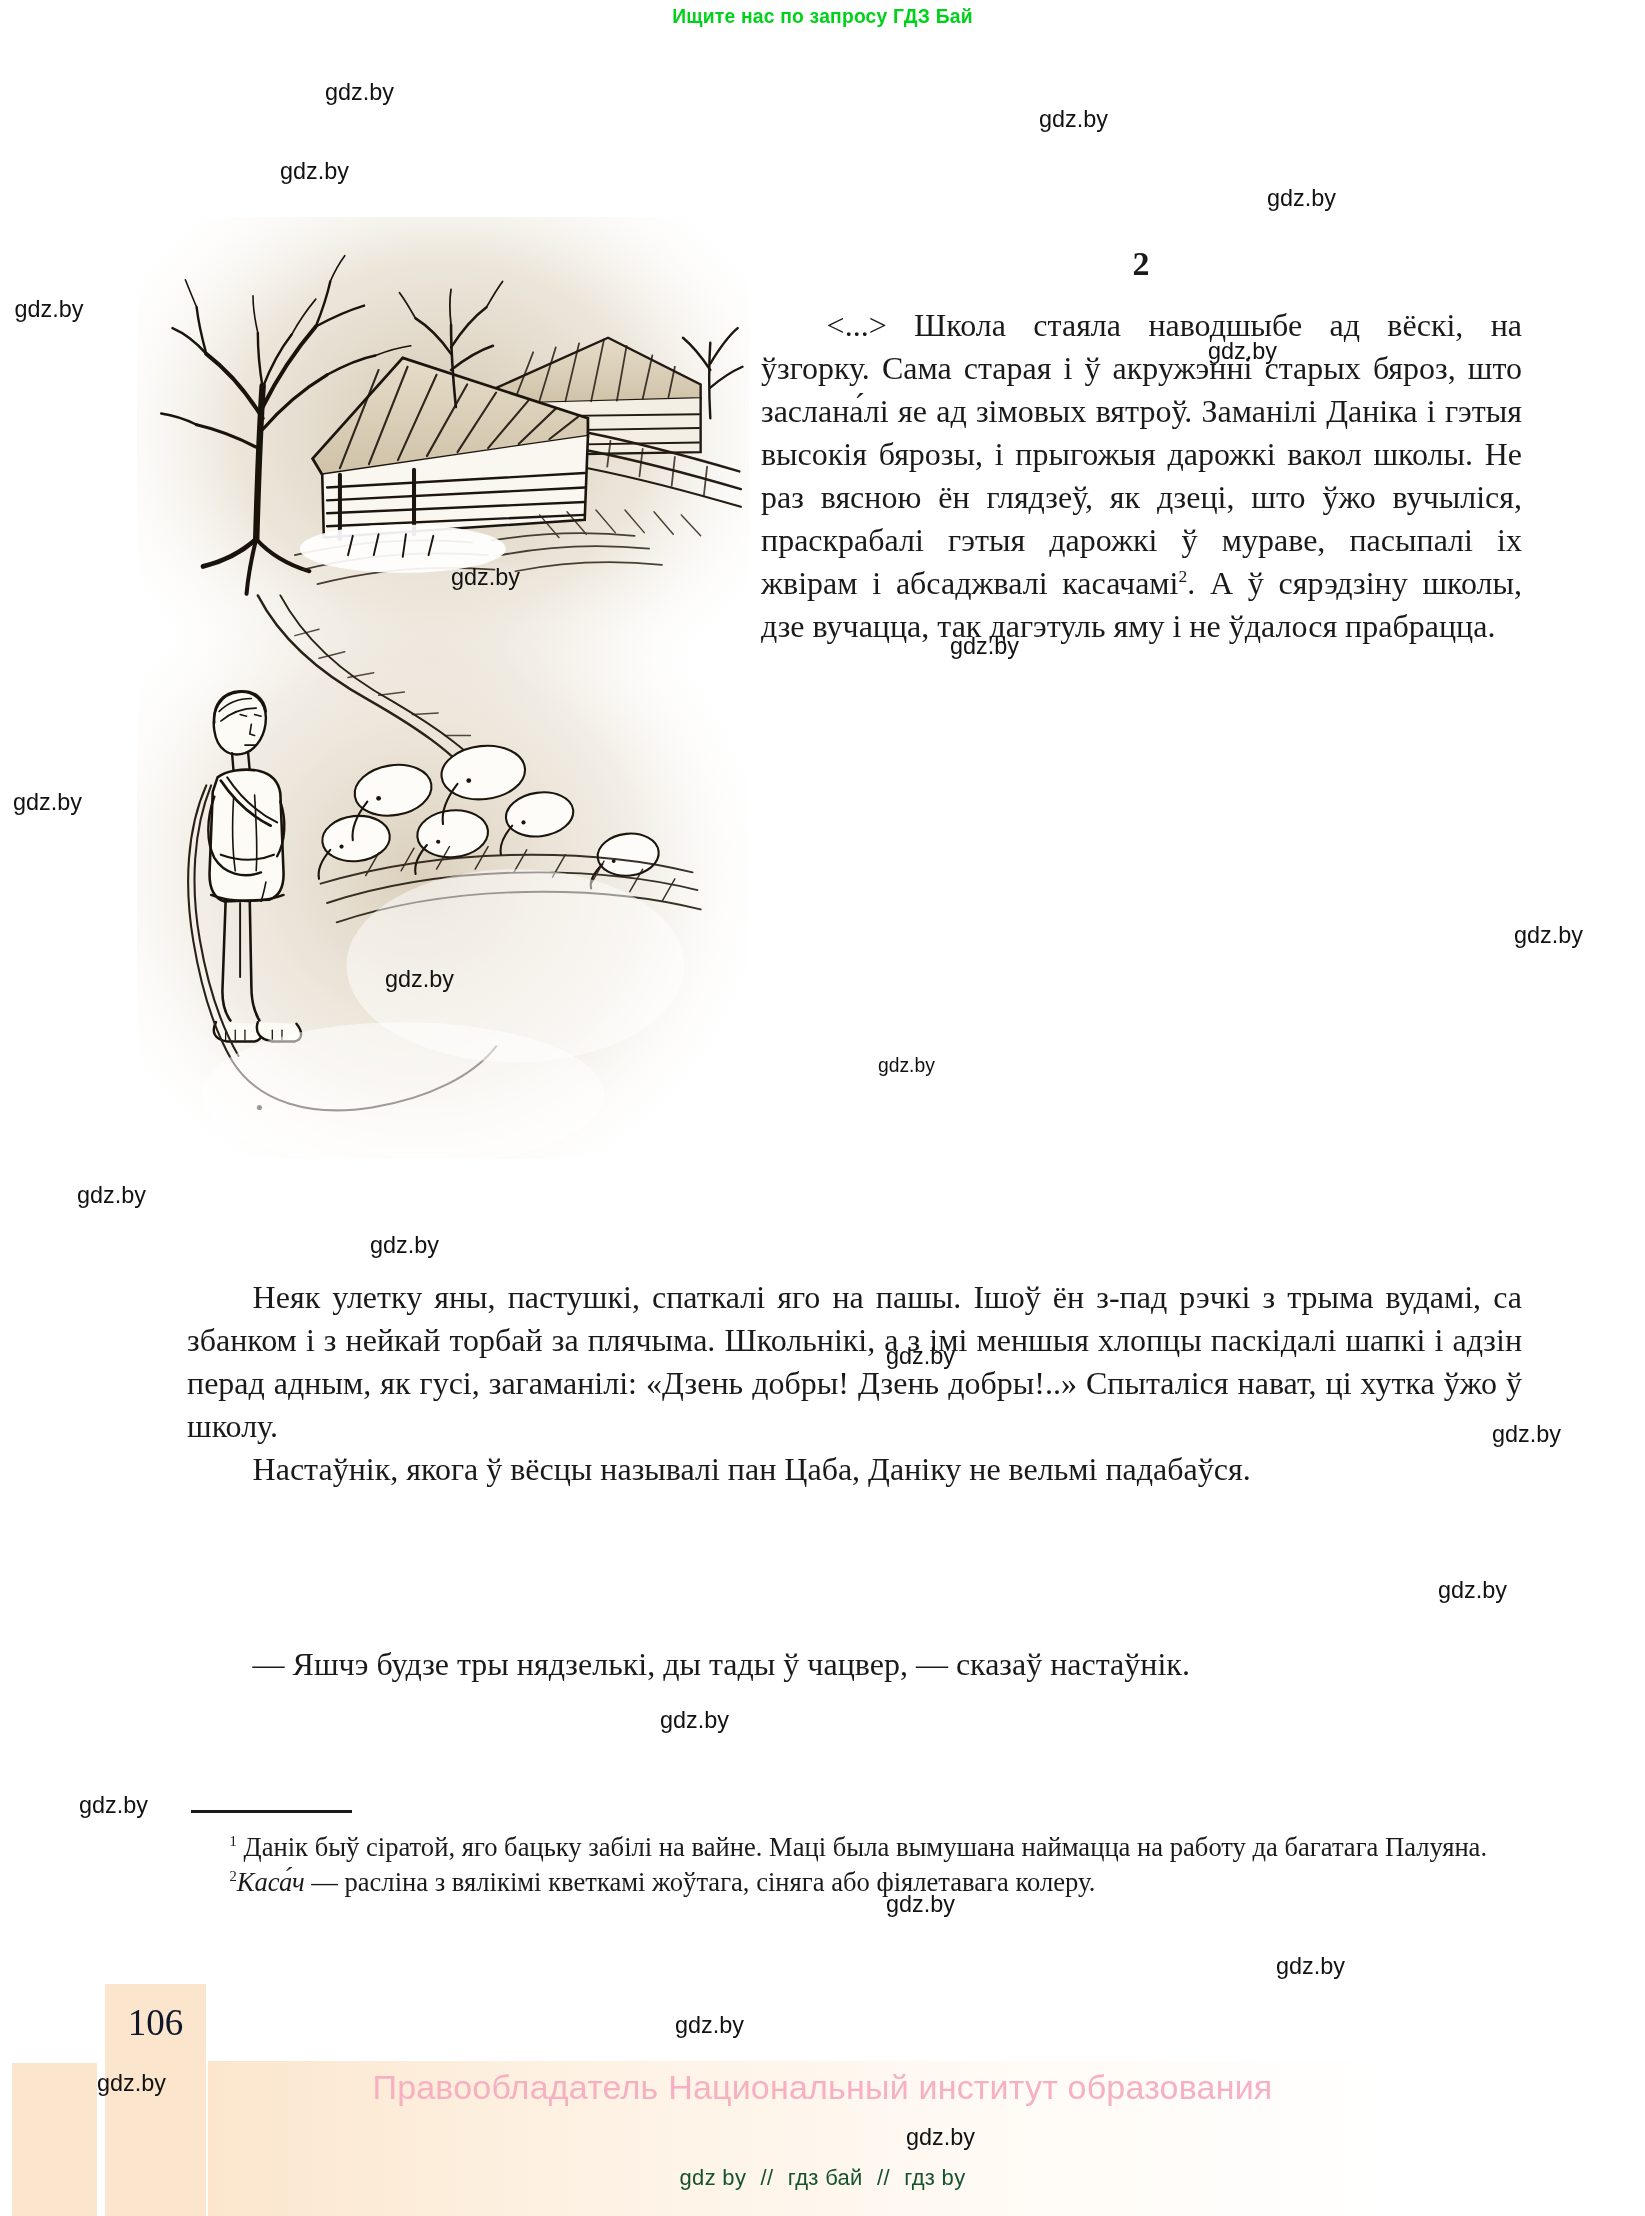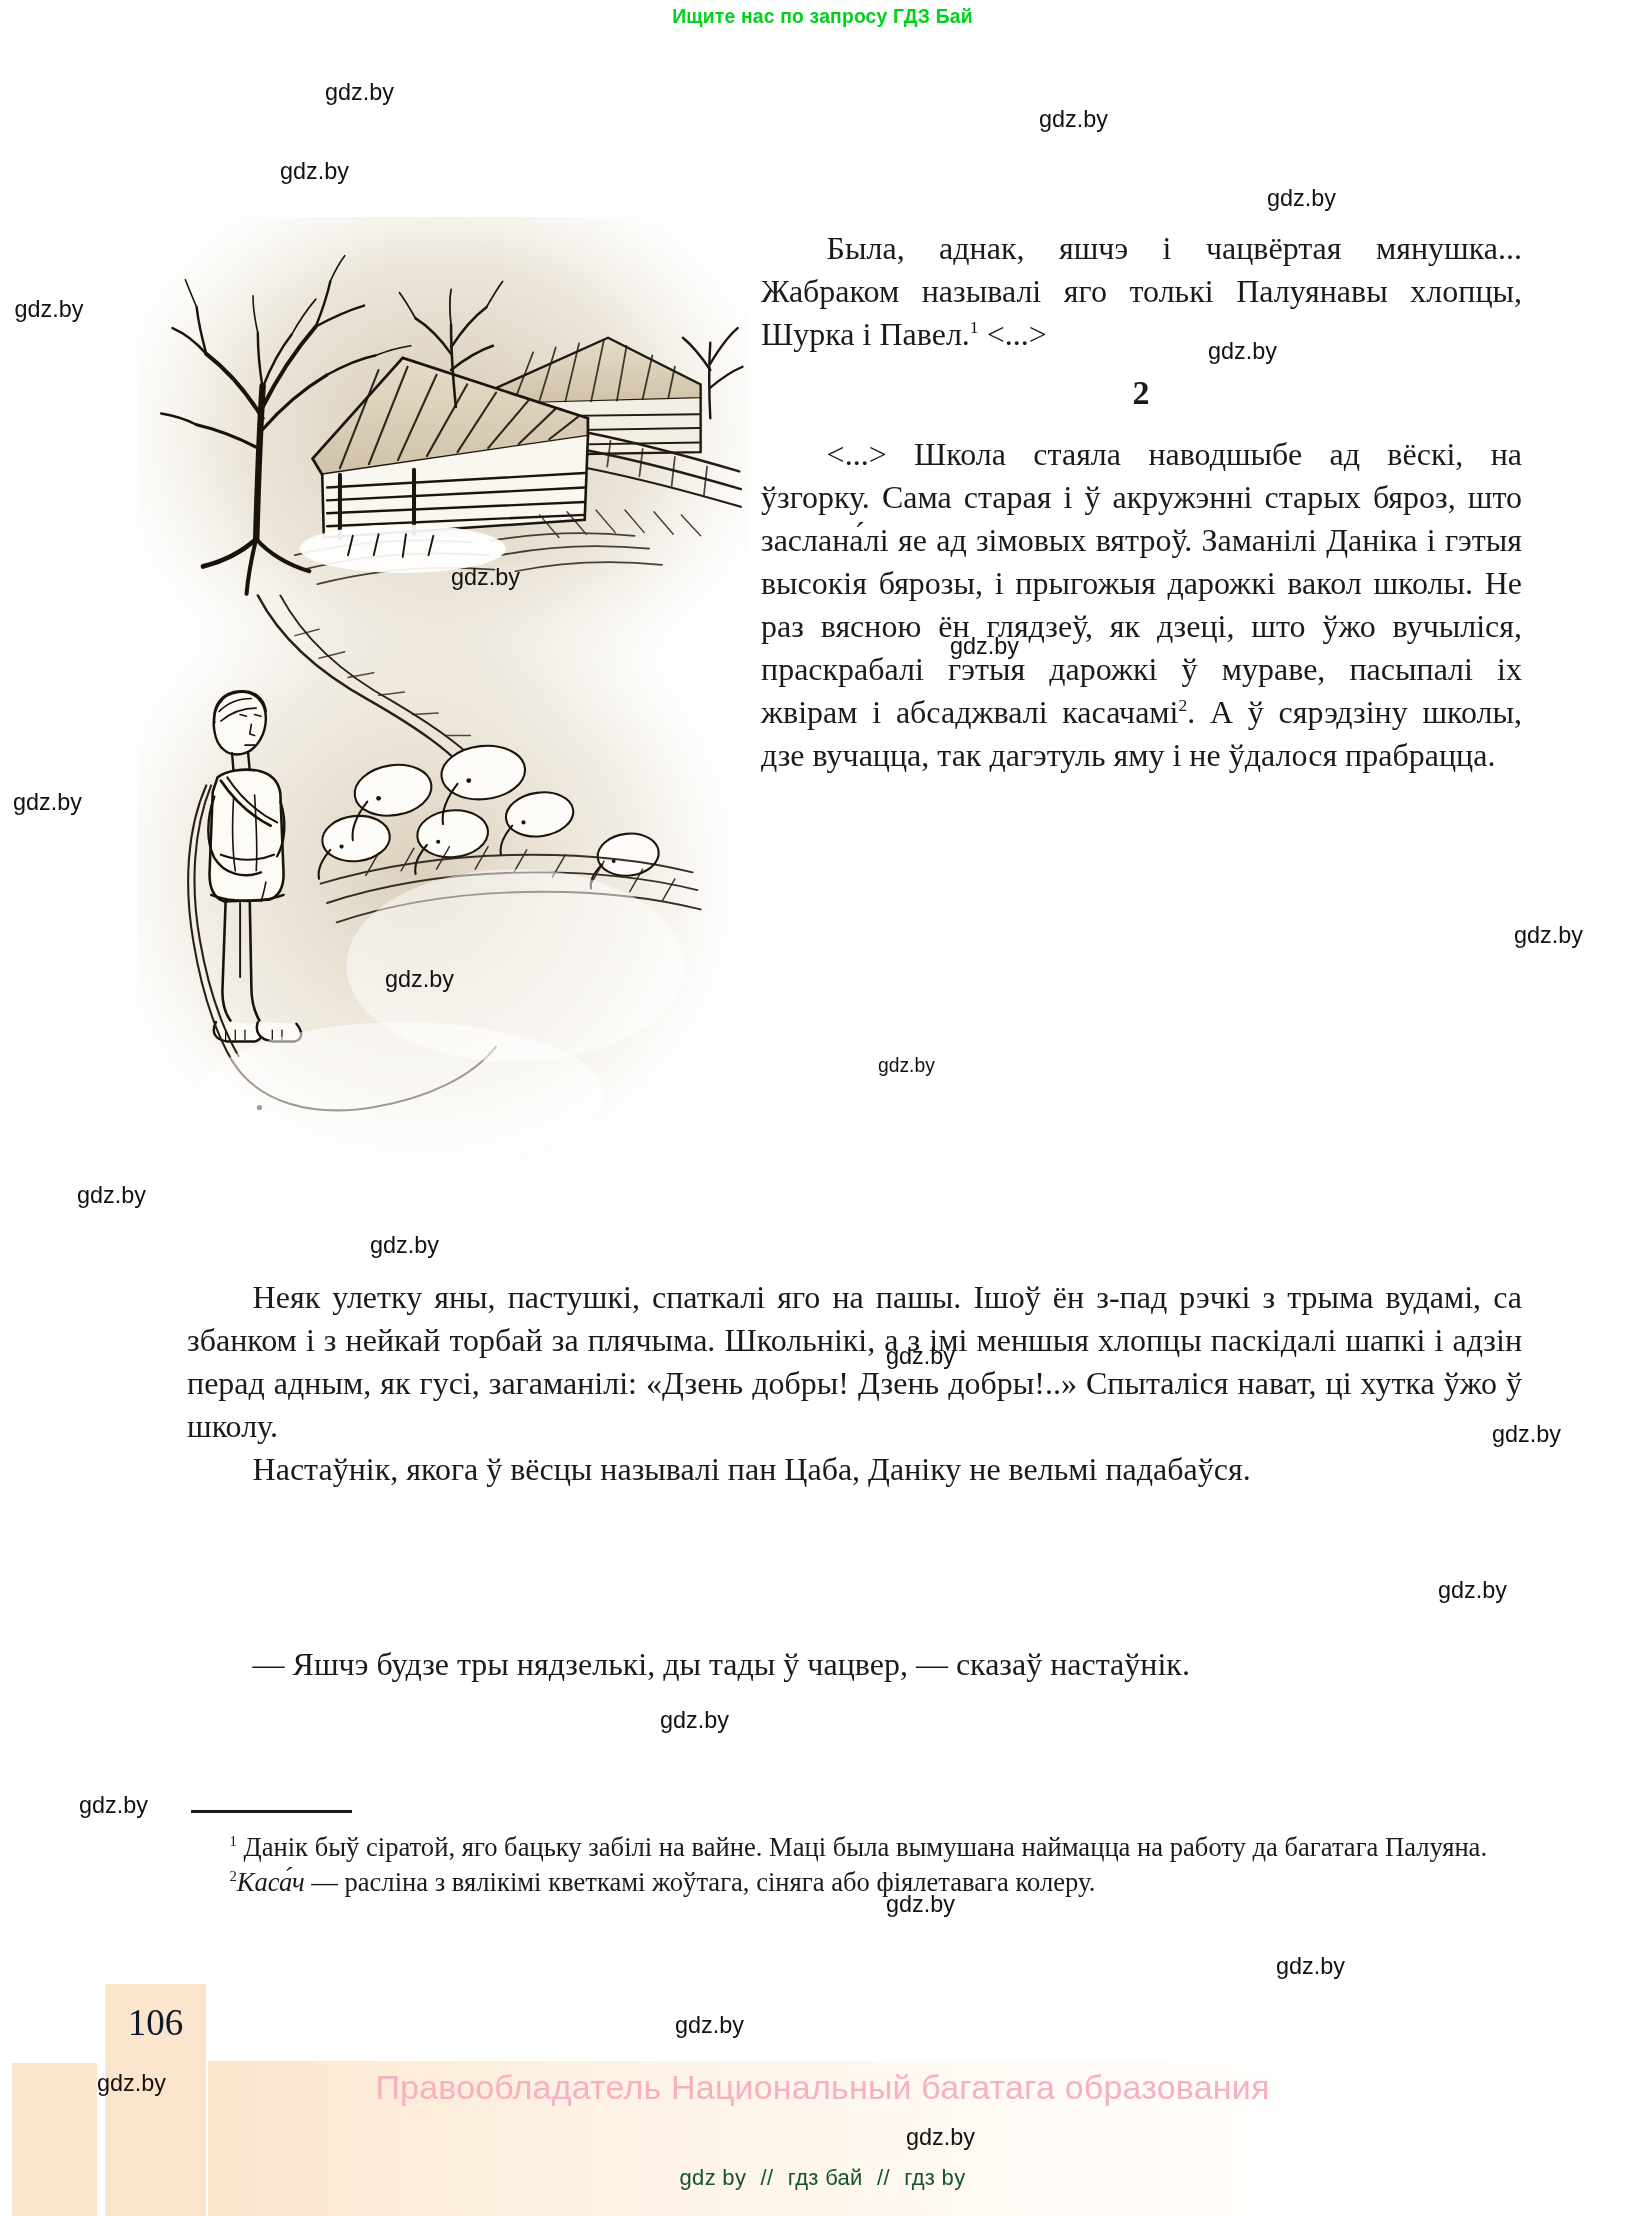--- a/index.html
+++ b/index.html
@@ -438,21 +438,20 @@
       <circle cx="152" cy="1106" r="3.2" fill="#2a2015"></circle>
 
       <ellipse cx="470" cy="930" rx="210" ry="120" fill="#ffffff" opacity=".5"></ellipse>
       <ellipse cx="330" cy="1090" rx="250" ry="90" fill="#ffffff" opacity=".55"></ellipse>
     </svg>
   </div>
 
   <div class="col-right">
 
 
-    <p class="body-par"><span>Была, аднак, яшчэ і чацвёртая мянушка... Жабраком называлі яго толькі Палуянавы хлопцы, Шурка і Павел.</span><sup class="fn">1</sup><span> &lt;...&gt;</span></p>
 
     <div class="section-num">2</div>
 
     <p class="body-par"><span>&lt;...&gt; Школа стаяла наводшыбе ад вёскі, на ўзгорку. Сама старая і ў акружэнні старых бяроз, што заслана́лі яе ад зімовых вятроў. Заманілі Даніка і гэтыя высокія бярозы, і прыгожыя дарожкі вакол школы. Не раз вясною ён глядзеў, як дзеці, што ўжо вучыліся, праскрабалі гэтыя дарожкі ў мураве, пасыпалі іх жвірам і абсаджвалі касачамі</span><sup class="fn">2</sup><span>. А ў сярэдзіну школы, дзе вучацца, так дагэтуль яму і не ўдалося прабрацца.</span></p>
   </div>
 
   <div class="block-full">
     <p class="body-par">Неяк улетку яны, пастушкі, спаткалі яго на пашы. Ішоў ён з-пад рэчкі з трыма вудамі, са збанком і з нейкай торбай за плячыма. Школьнікі, а з імі меншыя хлопцы паскідалі шапкі і адзін перад адным, як гусі, загаманілі: «Дзень добры! Дзень добры!..» Спыталіся нават, ці хутка ўжо ў школу.</p>
     <p class="body-par">Настаўнік, якога ў вёсцы называлі пан Цаба, Даніку не вельмі падабаўся.</p>
   </div>
@@ -467,21 +466,21 @@
     <p><sup class="fn">1</sup><span> Данік быў сіратой, яго бацьку забілі на вайне. Маці была вымушана наймацца на работу да багатага Палуяна.</span></p>
     <p><sup class="fn">2</sup><span class="fn-term">Каса́ч</span><span> — расліна з вялікімі кветкамі жоўтага, сіняга або фіялетавага колеру.</span></p>
   </div>
 
   <div class="band band-a"></div>
   <div class="band band-b"></div>
   <div class="band band-c"></div>
 
   <div class="page-number">106</div>
 
-  <div class="copyright-line">Правообладатель Национальный багатага образования</div>
+  <div class="copyright-line">Правообладатель Национальный институт образования</div>
 
   <div class="footer-links">
     <span>gdz by</span>
     <span class="sep">//</span>
     <span>гдз бай</span>
     <span class="sep">//</span>
     <span>гдз by</span>
   </div>
 
   <div id="watermark-layer">

